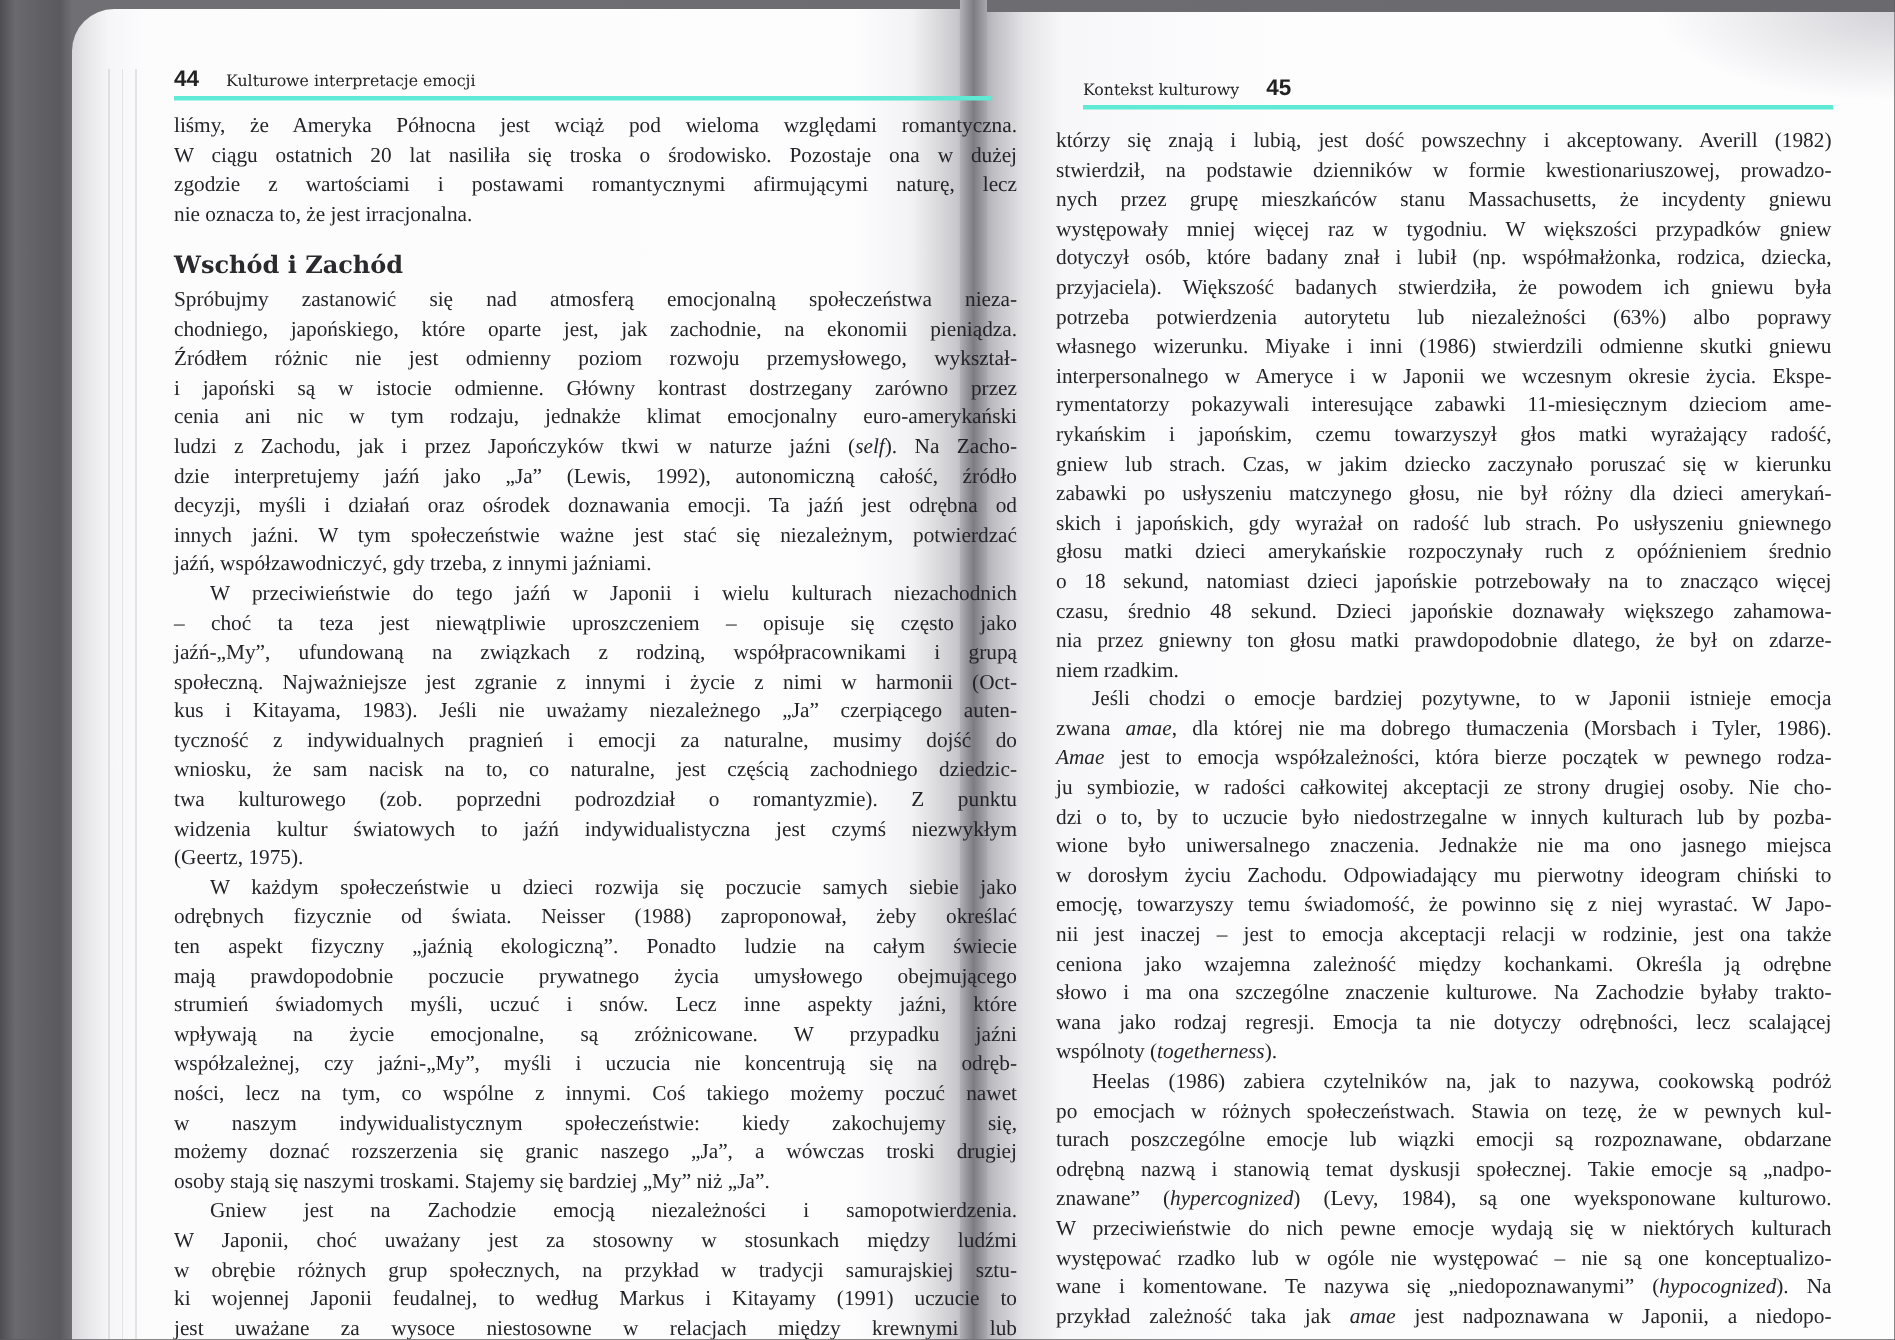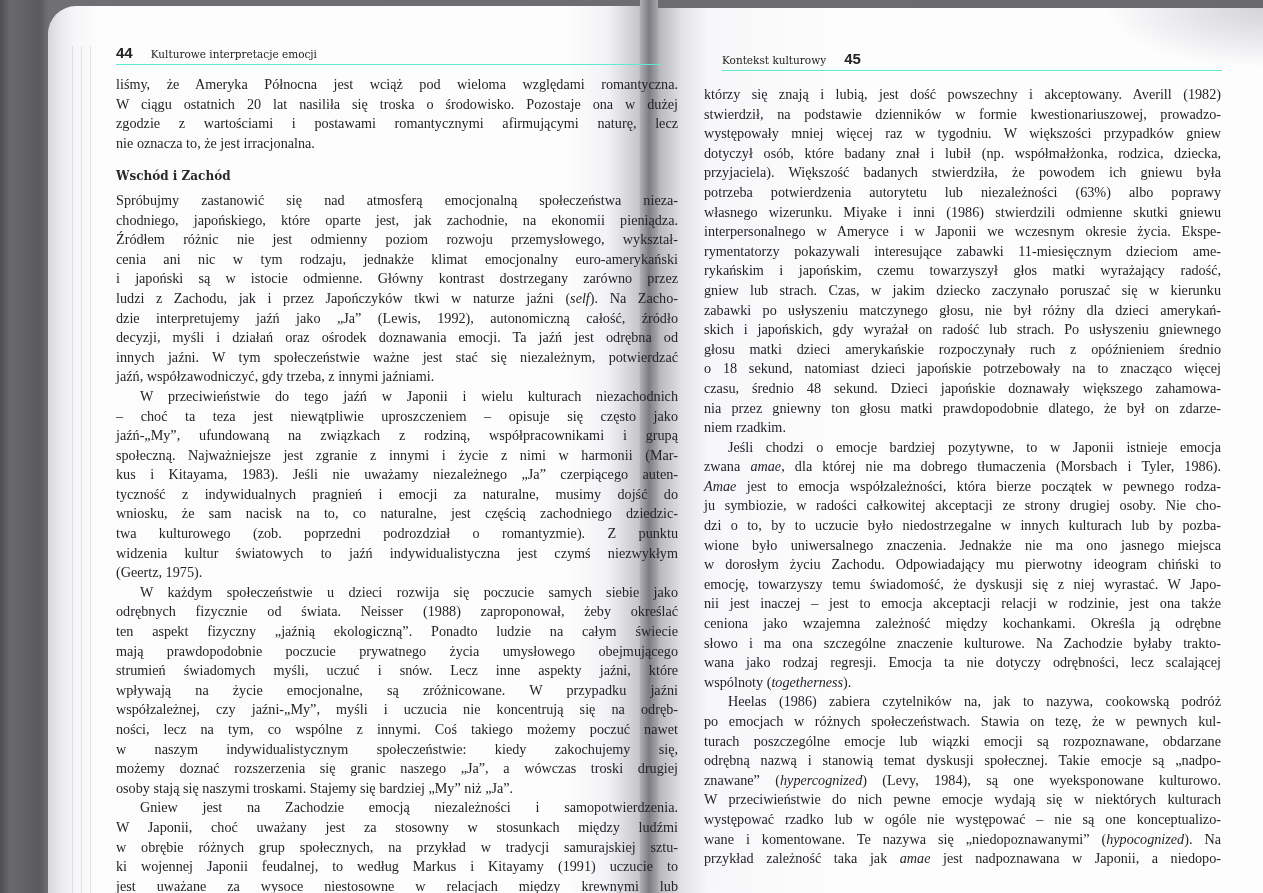--- a/index.html
+++ b/index.html
@@ -31,35 +31,35 @@
   .page-right::after {
     content:""; position:absolute; right:0; top:0; width:160px; height:60px;
     background:radial-gradient(ellipse at 100% 0%,rgba(160,160,170,.45),transparent 70%);
   }
   .gutter {
     position:absolute; left:640px; top:0; width:18px; height:893px;
     background:linear-gradient(90deg,#b0b0b5,#7c7c82 50%,#a8a8ad);
   }
   .header {
     position:absolute; display:flex; align-items:baseline; gap:18px;
-    border-bottom:1px solid #5eead4; padding-bottom:3px;
+    border-bottom:3px solid #5eead4; padding-bottom:3px;
     color:#222;
   }
   .header-left { left:116px; top:44px; width:545px; }
   .header-right { left:722px; top:50px; width:500px; justify-content:flex-start; }
   .page-num { font-family:"Liberation Sans","DejaVu Sans",sans-serif; font-weight:bold; font-size:15px; }
   .running-head { font-family:"DejaVu Serif",serif; font-weight:normal; font-size:10.5px; }
   .text-block {
     position:absolute; font-size:14.2px; line-height:19.6px; color:#242428;
     text-align:justify; hyphens:manual;
   }
   .left-text { left:116px; top:75px; width:562px; }
   .right-text { left:704px; top:85px; width:517px; }
   .section-heading {
-    font-family:"DejaVu Serif",serif; font-weight:bold; font-size:12px;
+    font-family:"DejaVu Serif",serif; font-weight:bold; font-size:16px;
     margin:14px 0 4px 0; color:#2a2a2e; text-indent:0;
   }
   .line { display:block; text-align:justify; text-align-last:justify; white-space:nowrap; }
   .line.last { text-align-last:left; }
   .line.ind { padding-left:24px; }
   i { font-style:italic;font-family:Liberation Serif, serif; }
 </style>
 </head>
 <body>
 
@@ -84,33 +84,33 @@
       <span class="line">liśmy, że Ameryka Północna jest wciąż pod wieloma względami romantyczna.</span>
       <span class="line">W ciągu ostatnich 20 lat nasiliła się troska o środowisko. Pozostaje ona w dużej</span>
       <span class="line">zgodzie z wartościami i postawami romantycznymi afirmującymi naturę, lecz</span>
       <span class="line last">nie oznacza to, że jest irracjonalna.</span>
     </div>
   <div class="section-heading">Wschód i Zachód</div>
   <div>
       <span class="line">Spróbujmy zastanowić się nad atmosferą emocjonalną społeczeństwa nieza-</span>
       <span class="line">chodniego, japońskiego, które oparte jest, jak zachodnie, na ekonomii pieniądza.</span>
       <span class="line">Źródłem różnic nie jest odmienny poziom rozwoju przemysłowego, wykształ-</span>
+      <span class="line">i japoński są w istocie odmienne. Główny kontrast dostrzegany zarówno przez</span>
       <span class="line">cenia ani nic w tym rodzaju, jednakże klimat emocjonalny euro-amerykański</span>
-      <span class="line">i japoński są w istocie odmienne. Główny kontrast dostrzegany zarówno przez</span>
       <span class="line">ludzi z Zachodu, jak i przez Japończyków tkwi w naturze jaźni (<i>self</i>). Na Zacho-</span>
       <span class="line">dzie interpretujemy jaźń jako „Ja” (Lewis, 1992), autonomiczną całość, źródło</span>
       <span class="line">decyzji, myśli i działań oraz ośrodek doznawania emocji. Ta jaźń jest odrębna od</span>
       <span class="line">innych jaźni. W tym społeczeństwie ważne jest stać się niezależnym, potwierdzać</span>
       <span class="line last">jaźń, współzawodniczyć, gdy trzeba, z innymi jaźniami.</span>
     </div>
   <div>
       <span class="line ind">W przeciwieństwie do tego jaźń w Japonii i wielu kulturach niezachodnich</span>
       <span class="line">– choć ta teza jest niewątpliwie uproszczeniem – opisuje się często jako</span>
       <span class="line">jaźń-„My”, ufundowaną na związkach z rodziną, współpracownikami i grupą</span>
-      <span class="line">społeczną. Najważniejsze jest zgranie z innymi i życie z nimi w harmonii (Mar-</span>
+      <span class="line">społeczną. Najważniejsze jest zgranie z innymi i życie z nimi w harmonii (Oct-</span>
       <span class="line">kus i Kitayama, 1983). Jeśli nie uważamy niezależnego „Ja” czerpiącego auten-</span>
       <span class="line">tyczność z indywidualnych pragnień i emocji za naturalne, musimy dojść do</span>
       <span class="line">wniosku, że sam nacisk na to, co naturalne, jest częścią zachodniego dziedzic-</span>
       <span class="line">twa kulturowego (zob. poprzedni podrozdział o romantyzmie). Z punktu</span>
       <span class="line">widzenia kultur światowych to jaźń indywidualistyczna jest czymś niezwykłym</span>
       <span class="line last">(Geertz, 1975).</span>
     </div>
   <div>
       <span class="line ind">W każdym społeczeństwie u dzieci rozwija się poczucie samych siebie jako</span>
       <span class="line">odrębnych fizycznie od świata. Neisser (1988) zaproponował, żeby określać</span>
@@ -130,20 +130,21 @@
       <span class="line">w obrębie różnych grup społecznych, na przykład w tradycji samurajskiej sztu-</span>
       <span class="line">ki wojennej Japonii feudalnej, to według Markus i Kitayamy (1991) uczucie to</span>
       <span class="line">jest uważane za wysoce niestosowne w relacjach między krewnymi lub</span>
     </div>
 </div>
 
 <div class="text-block right-text">
   <div>
       <span class="line">którzy się znają i lubią, jest dość powszechny i akceptowany. Averill (1982)</span>
       <span class="line">stwierdził, na podstawie dzienników w formie kwestionariuszowej, prowadzo-</span>
+      <span class="line">nych przez grupę mieszkańców stanu Massachusetts, że incydenty gniewu</span>
       <span class="line">występowały mniej więcej raz w tygodniu. W większości przypadków gniew</span>
       <span class="line">dotyczył osób, które badany znał i lubił (np. współmałżonka, rodzica, dziecka,</span>
       <span class="line">przyjaciela). Większość badanych stwierdziła, że powodem ich gniewu była</span>
       <span class="line">potrzeba potwierdzenia autorytetu lub niezależności (63%) albo poprawy</span>
       <span class="line">własnego wizerunku. Miyake i inni (1986) stwierdzili odmienne skutki gniewu</span>
       <span class="line">interpersonalnego w Ameryce i w Japonii we wczesnym okresie życia. Ekspe-</span>
       <span class="line">rymentatorzy pokazywali interesujące zabawki 11-miesięcznym dzieciom ame-</span>
       <span class="line">rykańskim i japońskim, czemu towarzyszył głos matki wyrażający radość,</span>
       <span class="line">gniew lub strach. Czas, w jakim dziecko zaczynało poruszać się w kierunku</span>
       <span class="line">zabawki po usłyszeniu matczynego głosu, nie był różny dla dzieci amerykań-</span>
@@ -155,21 +156,21 @@
       <span class="line last">niem rzadkim.</span>
     </div>
   <div>
       <span class="line ind">Jeśli chodzi o emocje bardziej pozytywne, to w Japonii istnieje emocja</span>
       <span class="line">zwana <i>amae</i>, dla której nie ma dobrego tłumaczenia (Morsbach i Tyler, 1986).</span>
       <span class="line"><i>Amae</i> jest to emocja współzależności, która bierze początek w pewnego rodza-</span>
       <span class="line">ju symbiozie, w radości całkowitej akceptacji ze strony drugiej osoby. Nie cho-</span>
       <span class="line">dzi o to, by to uczucie było niedostrzegalne w innych kulturach lub by pozba-</span>
       <span class="line">wione było uniwersalnego znaczenia. Jednakże nie ma ono jasnego miejsca</span>
       <span class="line">w dorosłym życiu Zachodu. Odpowiadający mu pierwotny ideogram chiński to</span>
-      <span class="line">emocję, towarzyszy temu świadomość, że dyskusji się z niej wyrastać. W Japo-</span>
+      <span class="line">emocję, towarzyszy temu świadomość, że powinno się z niej wyrastać. W Japo-</span>
       <span class="line">nii jest inaczej – jest to emocja akceptacji relacji w rodzinie, jest ona także</span>
       <span class="line">ceniona jako wzajemna zależność między kochankami. Określa ją odrębne</span>
       <span class="line">słowo i ma ona szczególne znaczenie kulturowe. Na Zachodzie byłaby trakto-</span>
       <span class="line">wana jako rodzaj regresji. Emocja ta nie dotyczy odrębności, lecz scalającej</span>
       <span class="line last">wspólnoty (<i>togetherness</i>).</span>
     </div>
   <div>
       <span class="line ind">Heelas (1986) zabiera czytelników na, jak to nazywa, cookowską podróż</span>
       <span class="line">po emocjach w różnych społeczeństwach. Stawia on tezę, że w pewnych kul-</span>
       <span class="line">turach poszczególne emocje lub wiązki emocji są rozpoznawane, obdarzane</span>

